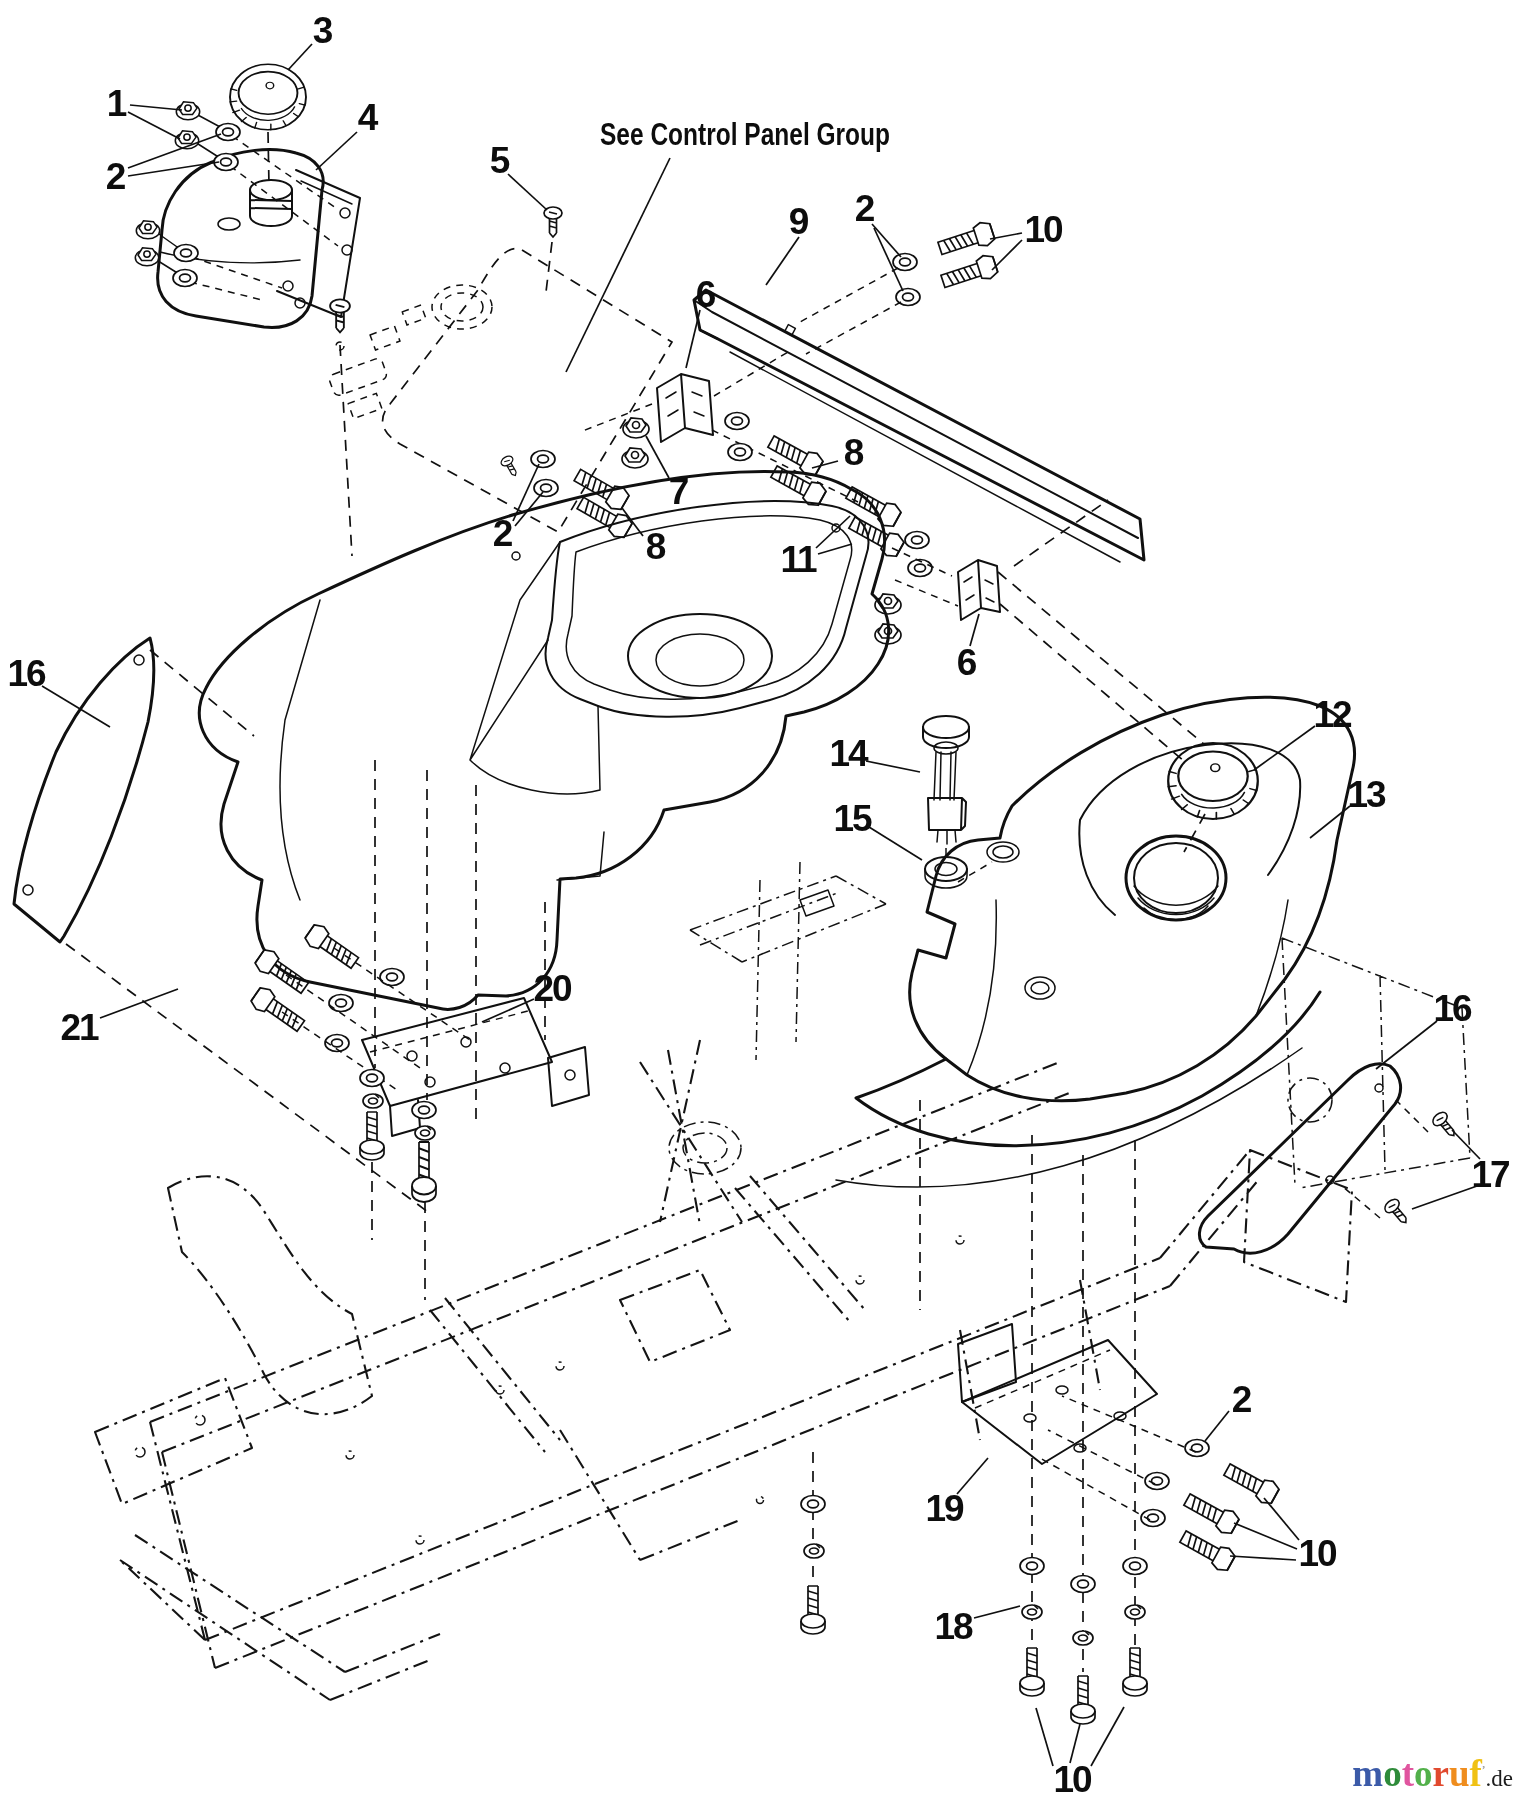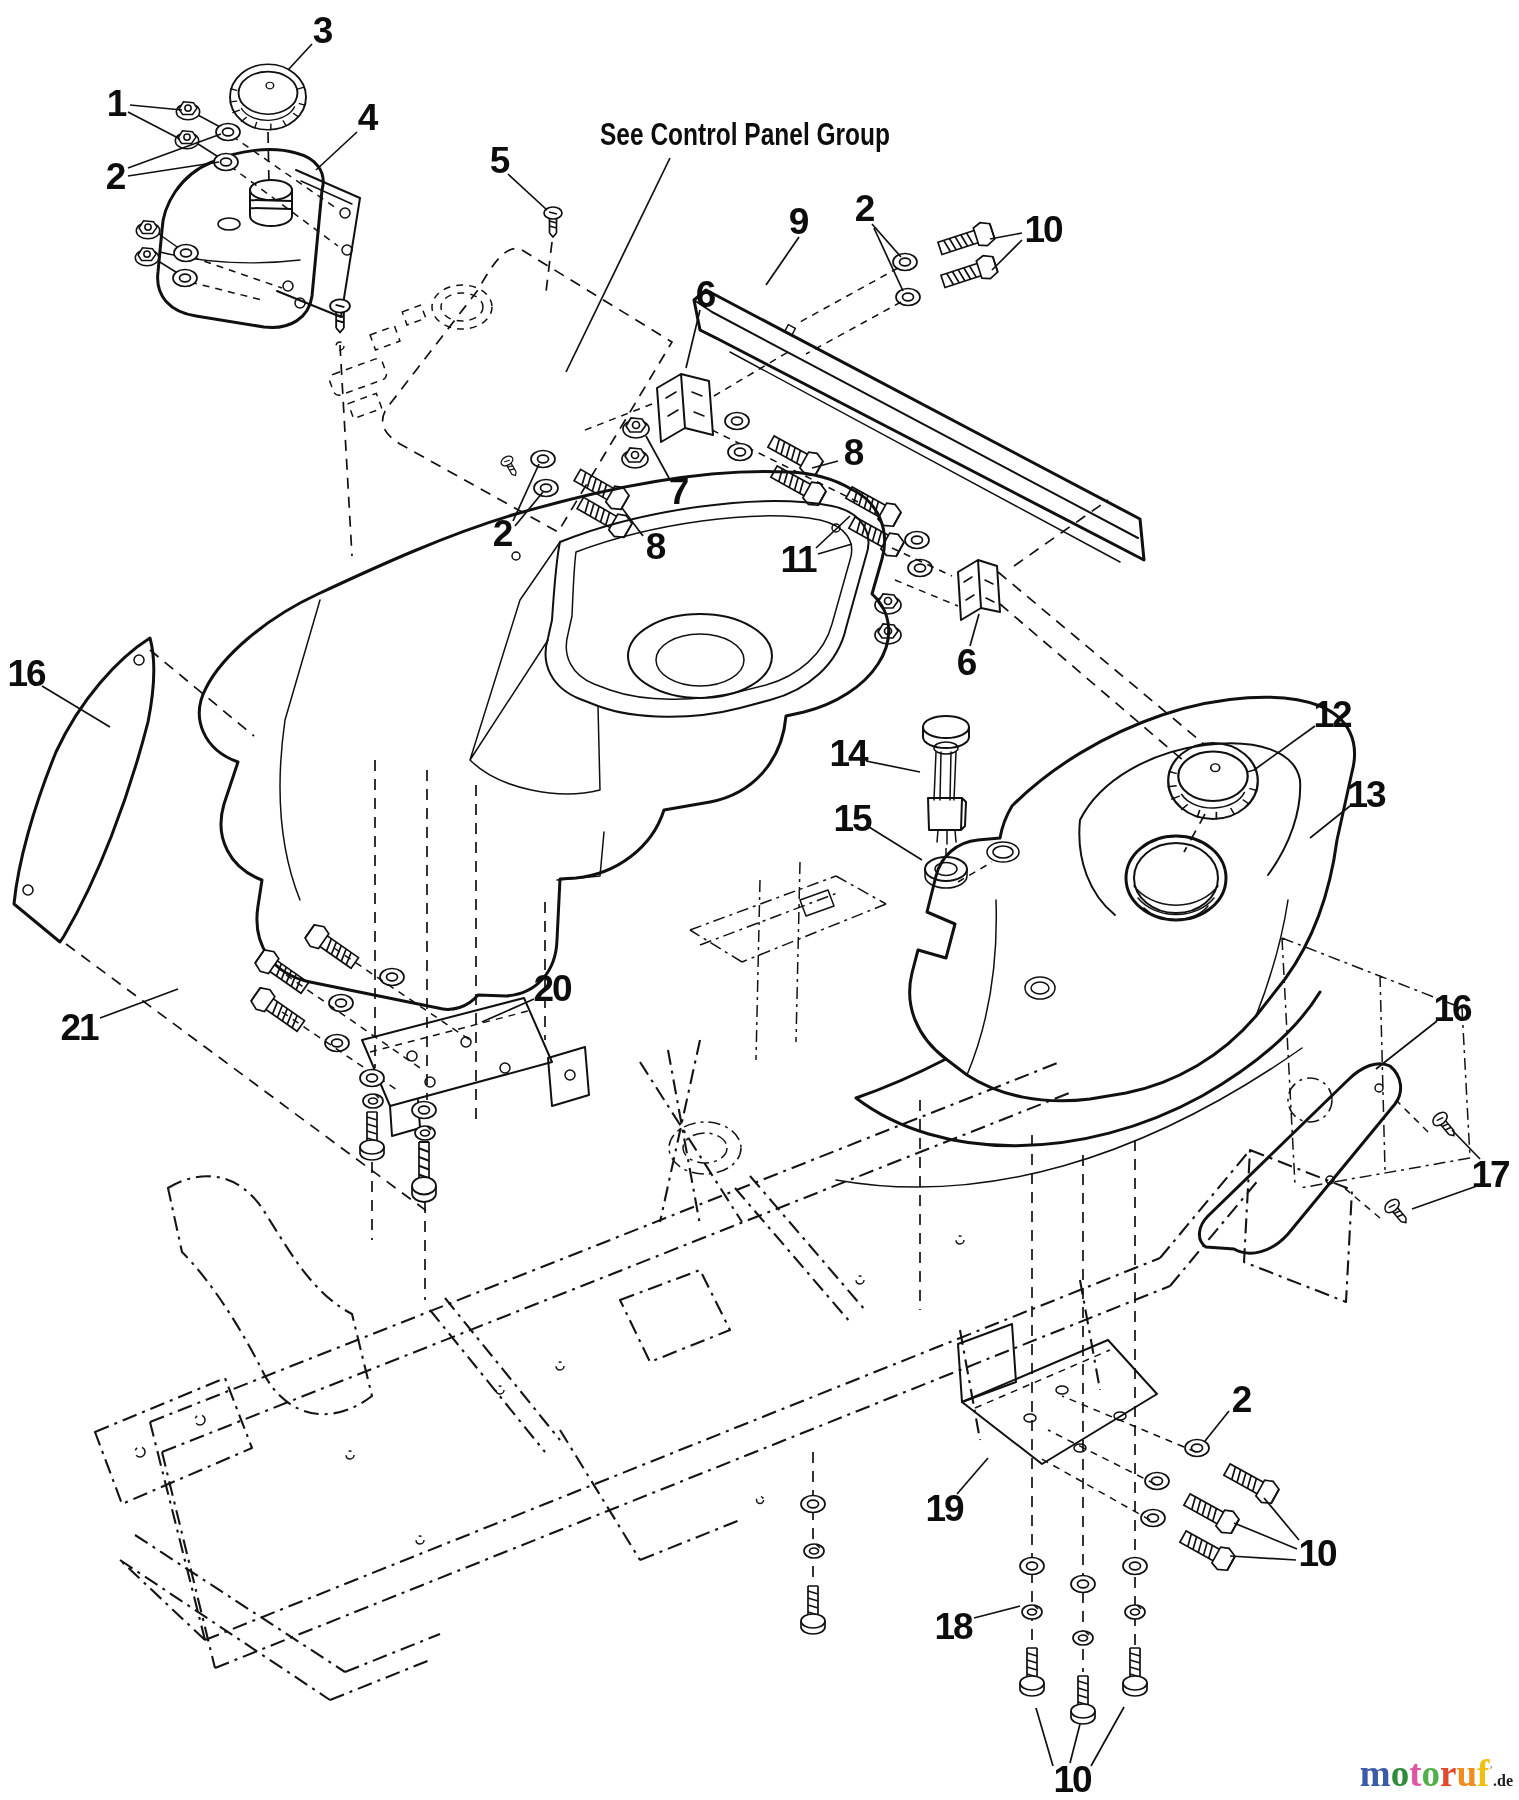--- a/index.html
+++ b/index.html
@@ -17,21 +17,21 @@
   .leader{stroke:#101010;stroke-width:1.7;}
   .plbl{font:700 37px "Liberation Sans",sans-serif;letter-spacing:-2px;fill:#0d0d0d;
         text-anchor:middle;dominant-baseline:central;}
   .note{font:700 31px "Liberation Sans",sans-serif;fill:#0d0d0d;text-anchor:middle;
         dominant-baseline:central;}
   .hw{stroke:#101010;stroke-width:1.7;fill:#ffffff;}
   .hwn{stroke:#101010;stroke-width:1.7;fill:none;}
   
   #logo{position:absolute;right:6px;bottom:8px;font-family:"Liberation Serif",serif;
         font-weight:700;font-size:37px;line-height:1;white-space:nowrap;}
-  #logo .tld{font-size:16px;font-weight:700;text-align:right;}
+  #logo .tld{font-size:23px;font-weight:400;text-align:right;}
   #logo .tm{font-size:11px;color:#999;vertical-align:super;}
 </style>
 </head>
 <body>
 
 <div id="stage">
 <svg id="diagram" width="1519" height="1800" viewBox="0 0 1519 1800" xmlns="http://www.w3.org/2000/svg">
 
   <defs>
     <g id="washer">

